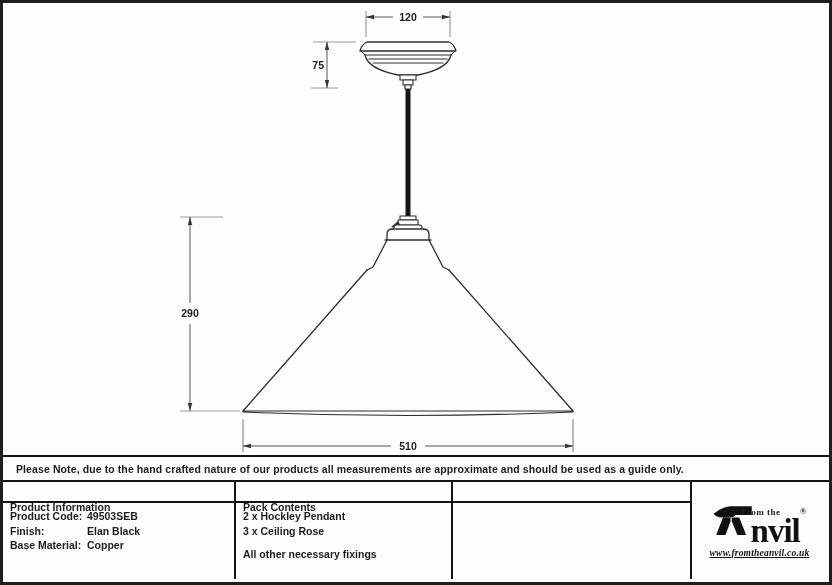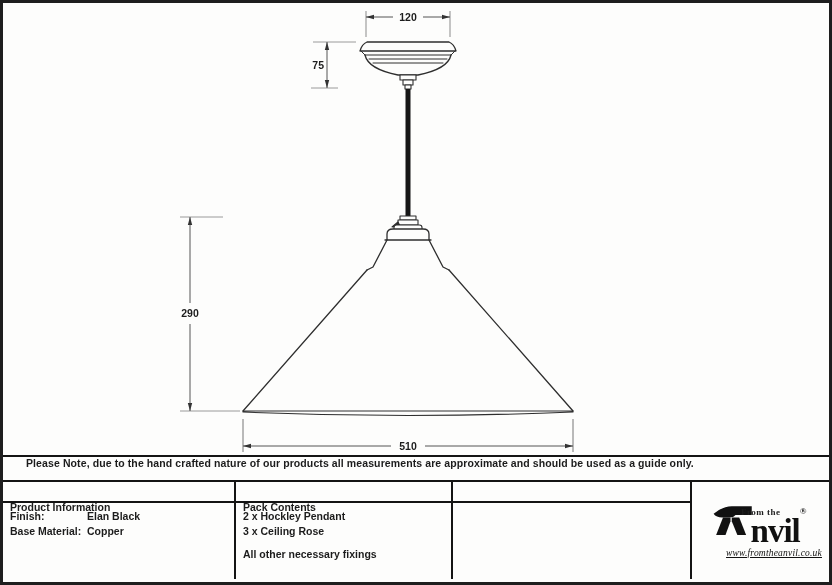--- a/index.html
+++ b/index.html
@@ -10,22 +10,22 @@
     border:3px solid #1e1e1e;
     font-family:"Liberation Sans", sans-serif;
     color:#1c1c1c;
     overflow:hidden;
   }
   .drawing { width:690px; height:452px; }
   .drawing svg { display:block; }
 
   .note-bar {
     height:25px; border-top:2px solid #141414;
-    display:flex; align-items:flex-start;
-    padding-left:23px;
+    display:flex; align-items:center;
+    padding-left:13px;
     font-size:10.5px; font-weight:600; letter-spacing:.1px;
   }
 
   .info-table {
     display:flex; height:99px;
     border-top:2px solid #141414;
   }
   .col { height:100%; }
   .col-borders { border-right:2px solid #141414; }
   .col1 { width:233px; }
@@ -56,22 +56,22 @@
   .brand-text {
     font-family:"Liberation Serif", serif;
     font-size:33px; font-weight:700; line-height:30px;
     letter-spacing:-1px; color:#111;margin-top:12px;
   }
   .reg-mark { font-family:"Liberation Serif", serif; font-size:9px; font-weight:700; align-self:flex-start; margin-top:2px; }
   .anvil-glyph { margin-right:-2px; }
   .website {
     margin-top:2px;
     font-family:"Liberation Serif", serif;
-    font-style:italic; font-weight:400; font-size:9.5px;
-    text-decoration:underline; letter-spacing:.2px; color:#111;text-align:right;
+    font-style:italic; font-weight:700; font-size:9.5px;
+    text-decoration:underline; letter-spacing:.2px; color:#111;
   }
 </style>
 </head>
 <body>
 
 <div class="page">
 
   <div class="drawing">
     <svg width="826" height="452" viewBox="3 3 826 452" xmlns="http://www.w3.org/2000/svg">
       <g fill="none" stroke="#2e2e2e" stroke-width="1.3" stroke-linejoin="round" stroke-linecap="round">
@@ -142,20 +142,24 @@
 
   <div class="note-bar">
     <span>Please Note, due to the hand crafted nature of our products all measurements are approximate and should be used as a guide only.</span>
   </div>
 
   <div class="info-table">
 
     <div class="col col1 col-borders">
       <div class="cell-header">Product Information</div>
       <div class="cell-body">
+        <div class="prod-row">
+          <span class="prod-label">Product Code:</span>
+          <span class="prod-value">49503SEB</span>
+        </div>
         <div class="prod-row">
           <span class="prod-label">Finish:</span>
           <span class="prod-value">Elan Black</span>
         </div>
         <div class="prod-row">
           <span class="prod-label">Base Material:</span>
           <span class="prod-value">Copper</span>
         </div>
       </div>
     </div>

